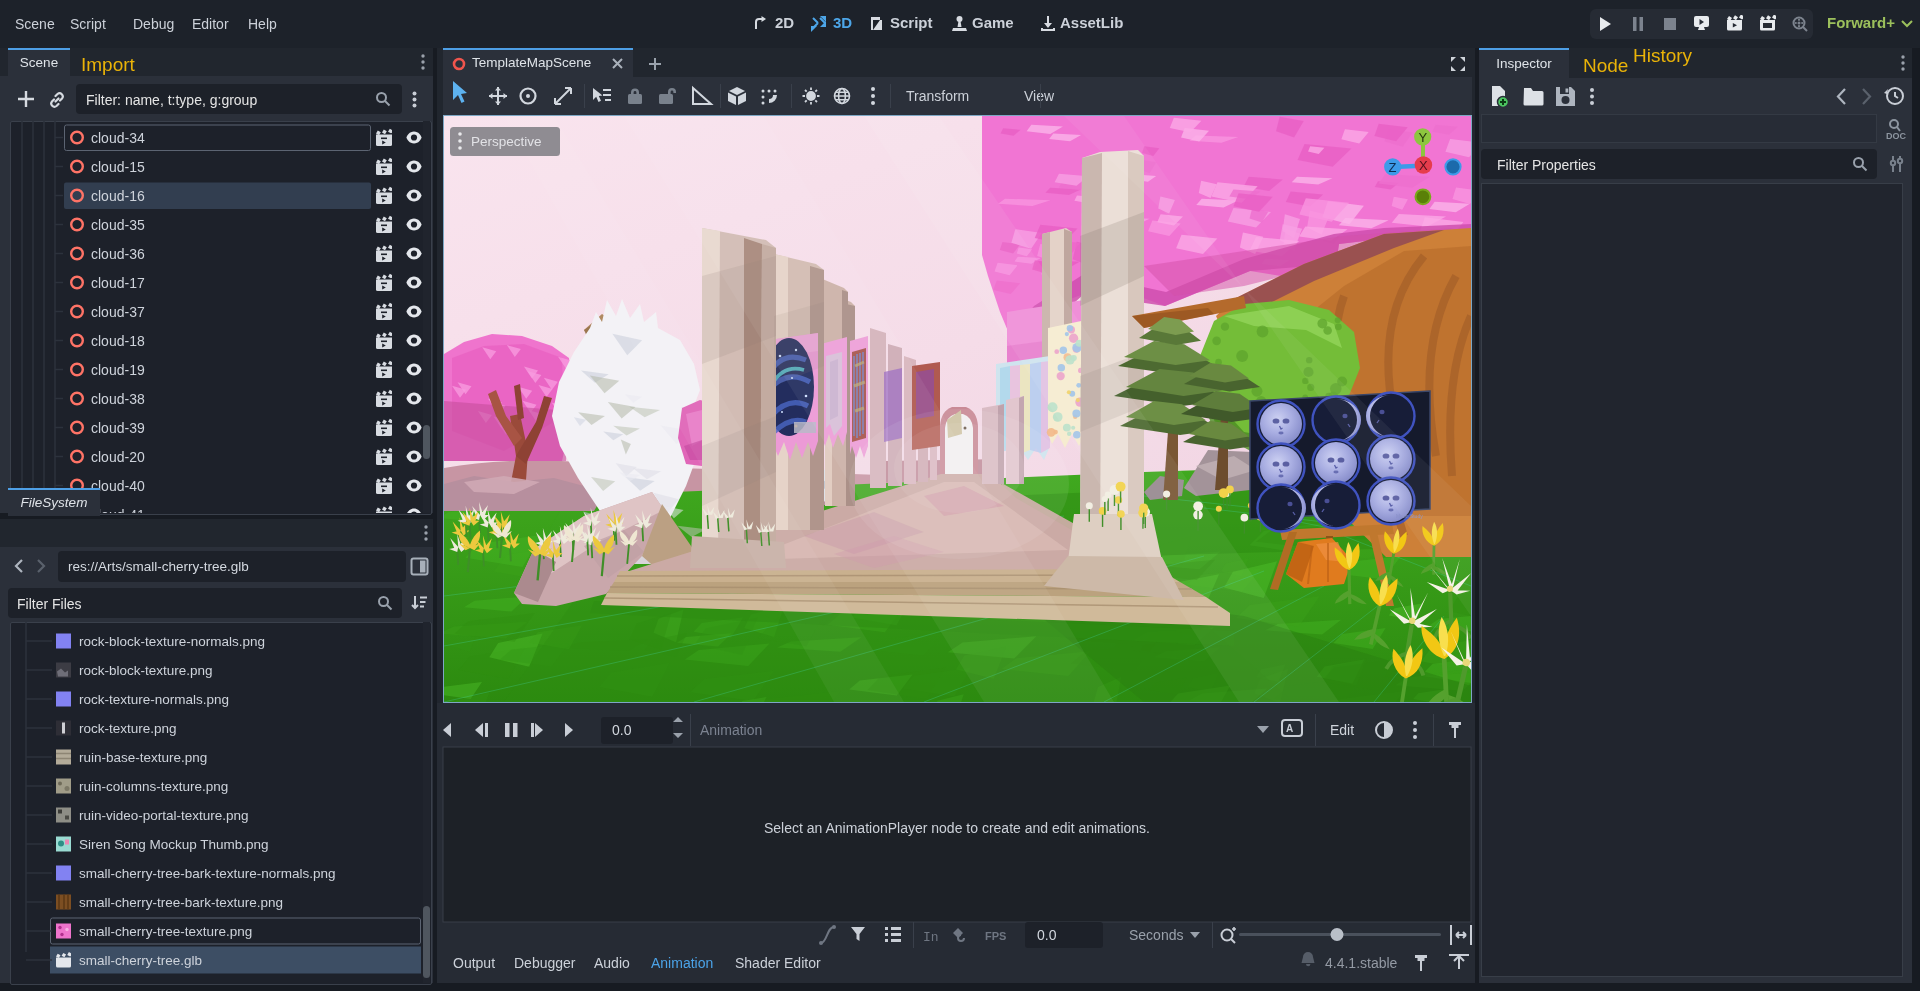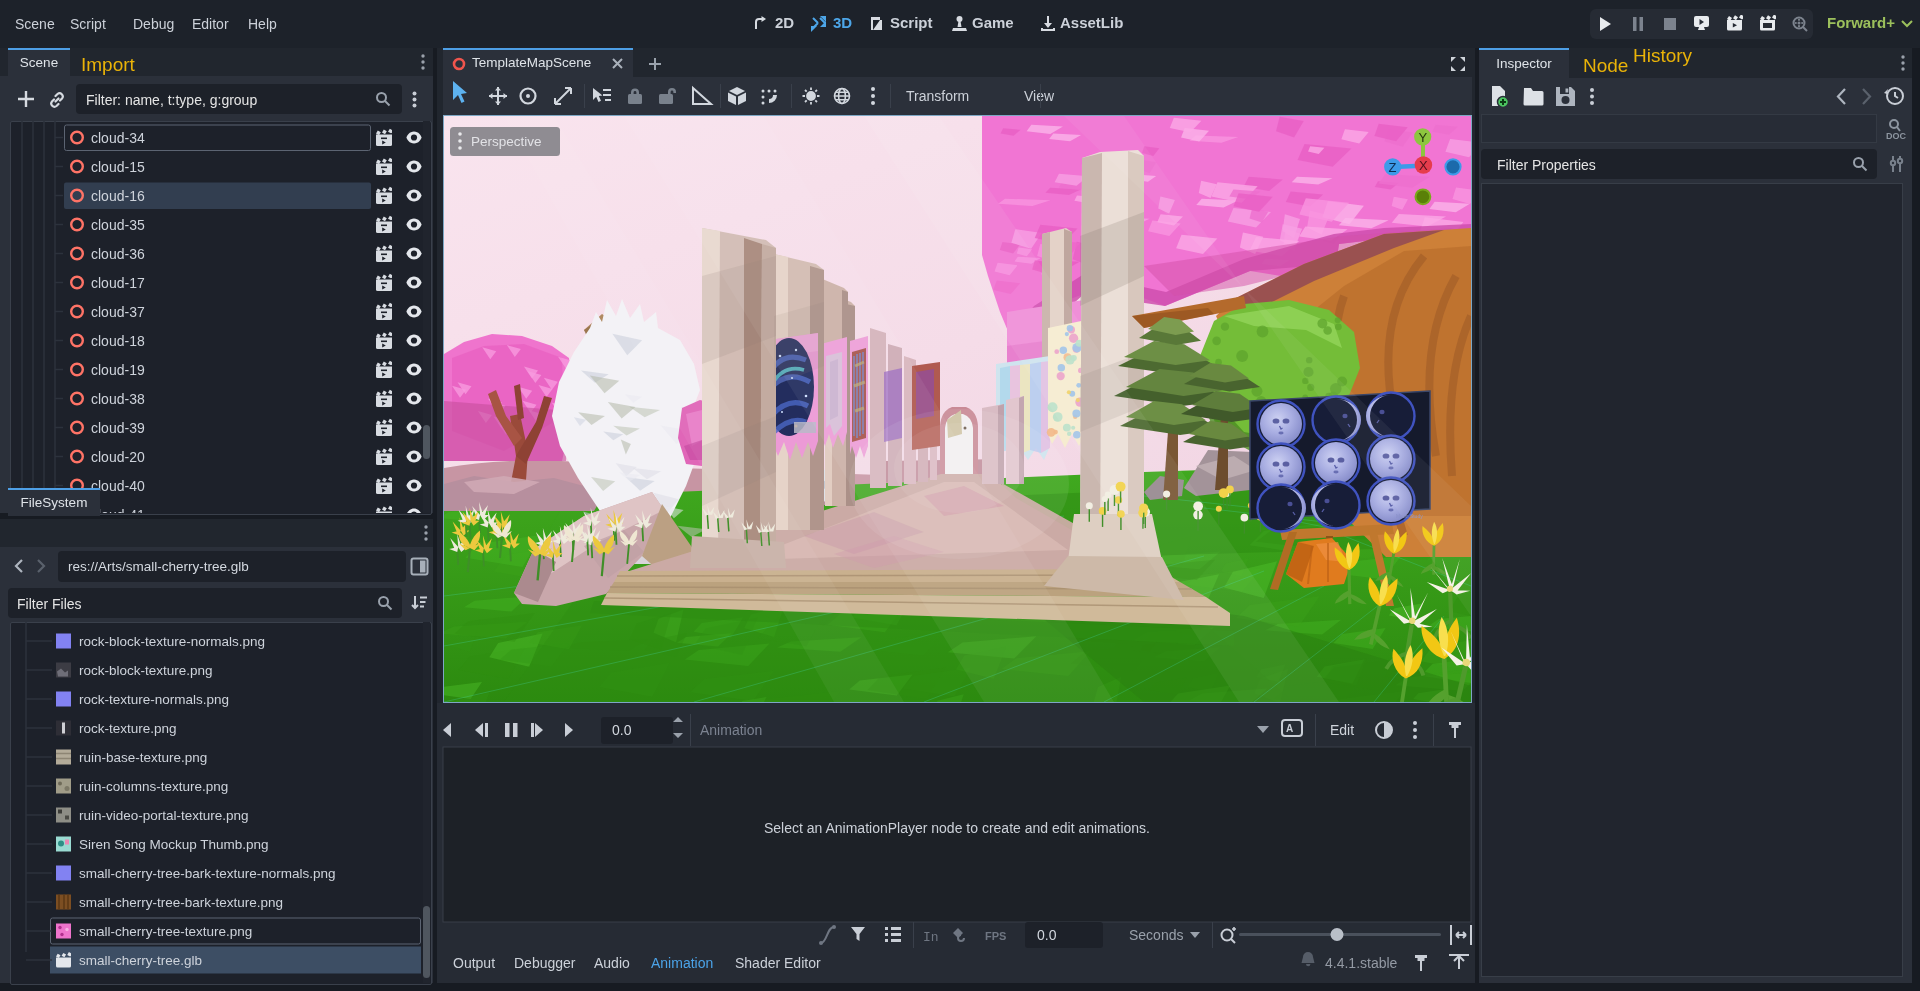--- a/index.html
+++ b/index.html
@@ -347,21 +347,21 @@
         <path d="M8 2 C12.5 2 15 6 15.6 8 C15 10 12.5 14 8 14 C3.5 14 1 10 .4 8 C1 6 3.5 2 8 2z" fill="#e4e7ec"></path>
         <circle cx="8" cy="8" r="3.1" fill="#1d212a"></circle>
       </g>
       <rect x="413" y="0" width="7" height="392" fill="#20242d"></rect>
       <rect x="413" y="304" height="34" width="7" rx="3.5" fill="#4f565f"></rect>
     </svg>
   </div>
 
 <div class="abs panel" style="left:0;top:519px;width:433px;height:464px;"></div>
 <div class="abs" style="left:0;top:519px;width:433px;height:28px;background:#21262e;"></div>
-<div class="abs tab-active" style="left:8px;top:488px;width:92px;height:26px;line-height:26px;">FileSystem</div>
+<div class="abs tab-active" style="left:8px;top:488px;width:92px;height:26px;line-height:26px;font-style:italic;">FileSystem</div>
 <div class="abs" style="left:424px;top:525px;">
     <svg width="4" height="16" viewBox="0 0 4 16">
       <circle cx="2" cy="2" r="1.7" fill="#9aa1ab"></circle>
       <circle cx="2" cy="8" r="1.7" fill="#9aa1ab"></circle>
       <circle cx="2" cy="14" r="1.7" fill="#9aa1ab"></circle>
     </svg>
   </div>
 <div class="abs" style="left:14px;top:558px;">
     <svg width="10" height="16" viewBox="0 0 10 16">
       <path d="M8 2 L2 8 L8 14" stroke="#aeb5bf" stroke-width="2.2" fill="none"></path>

